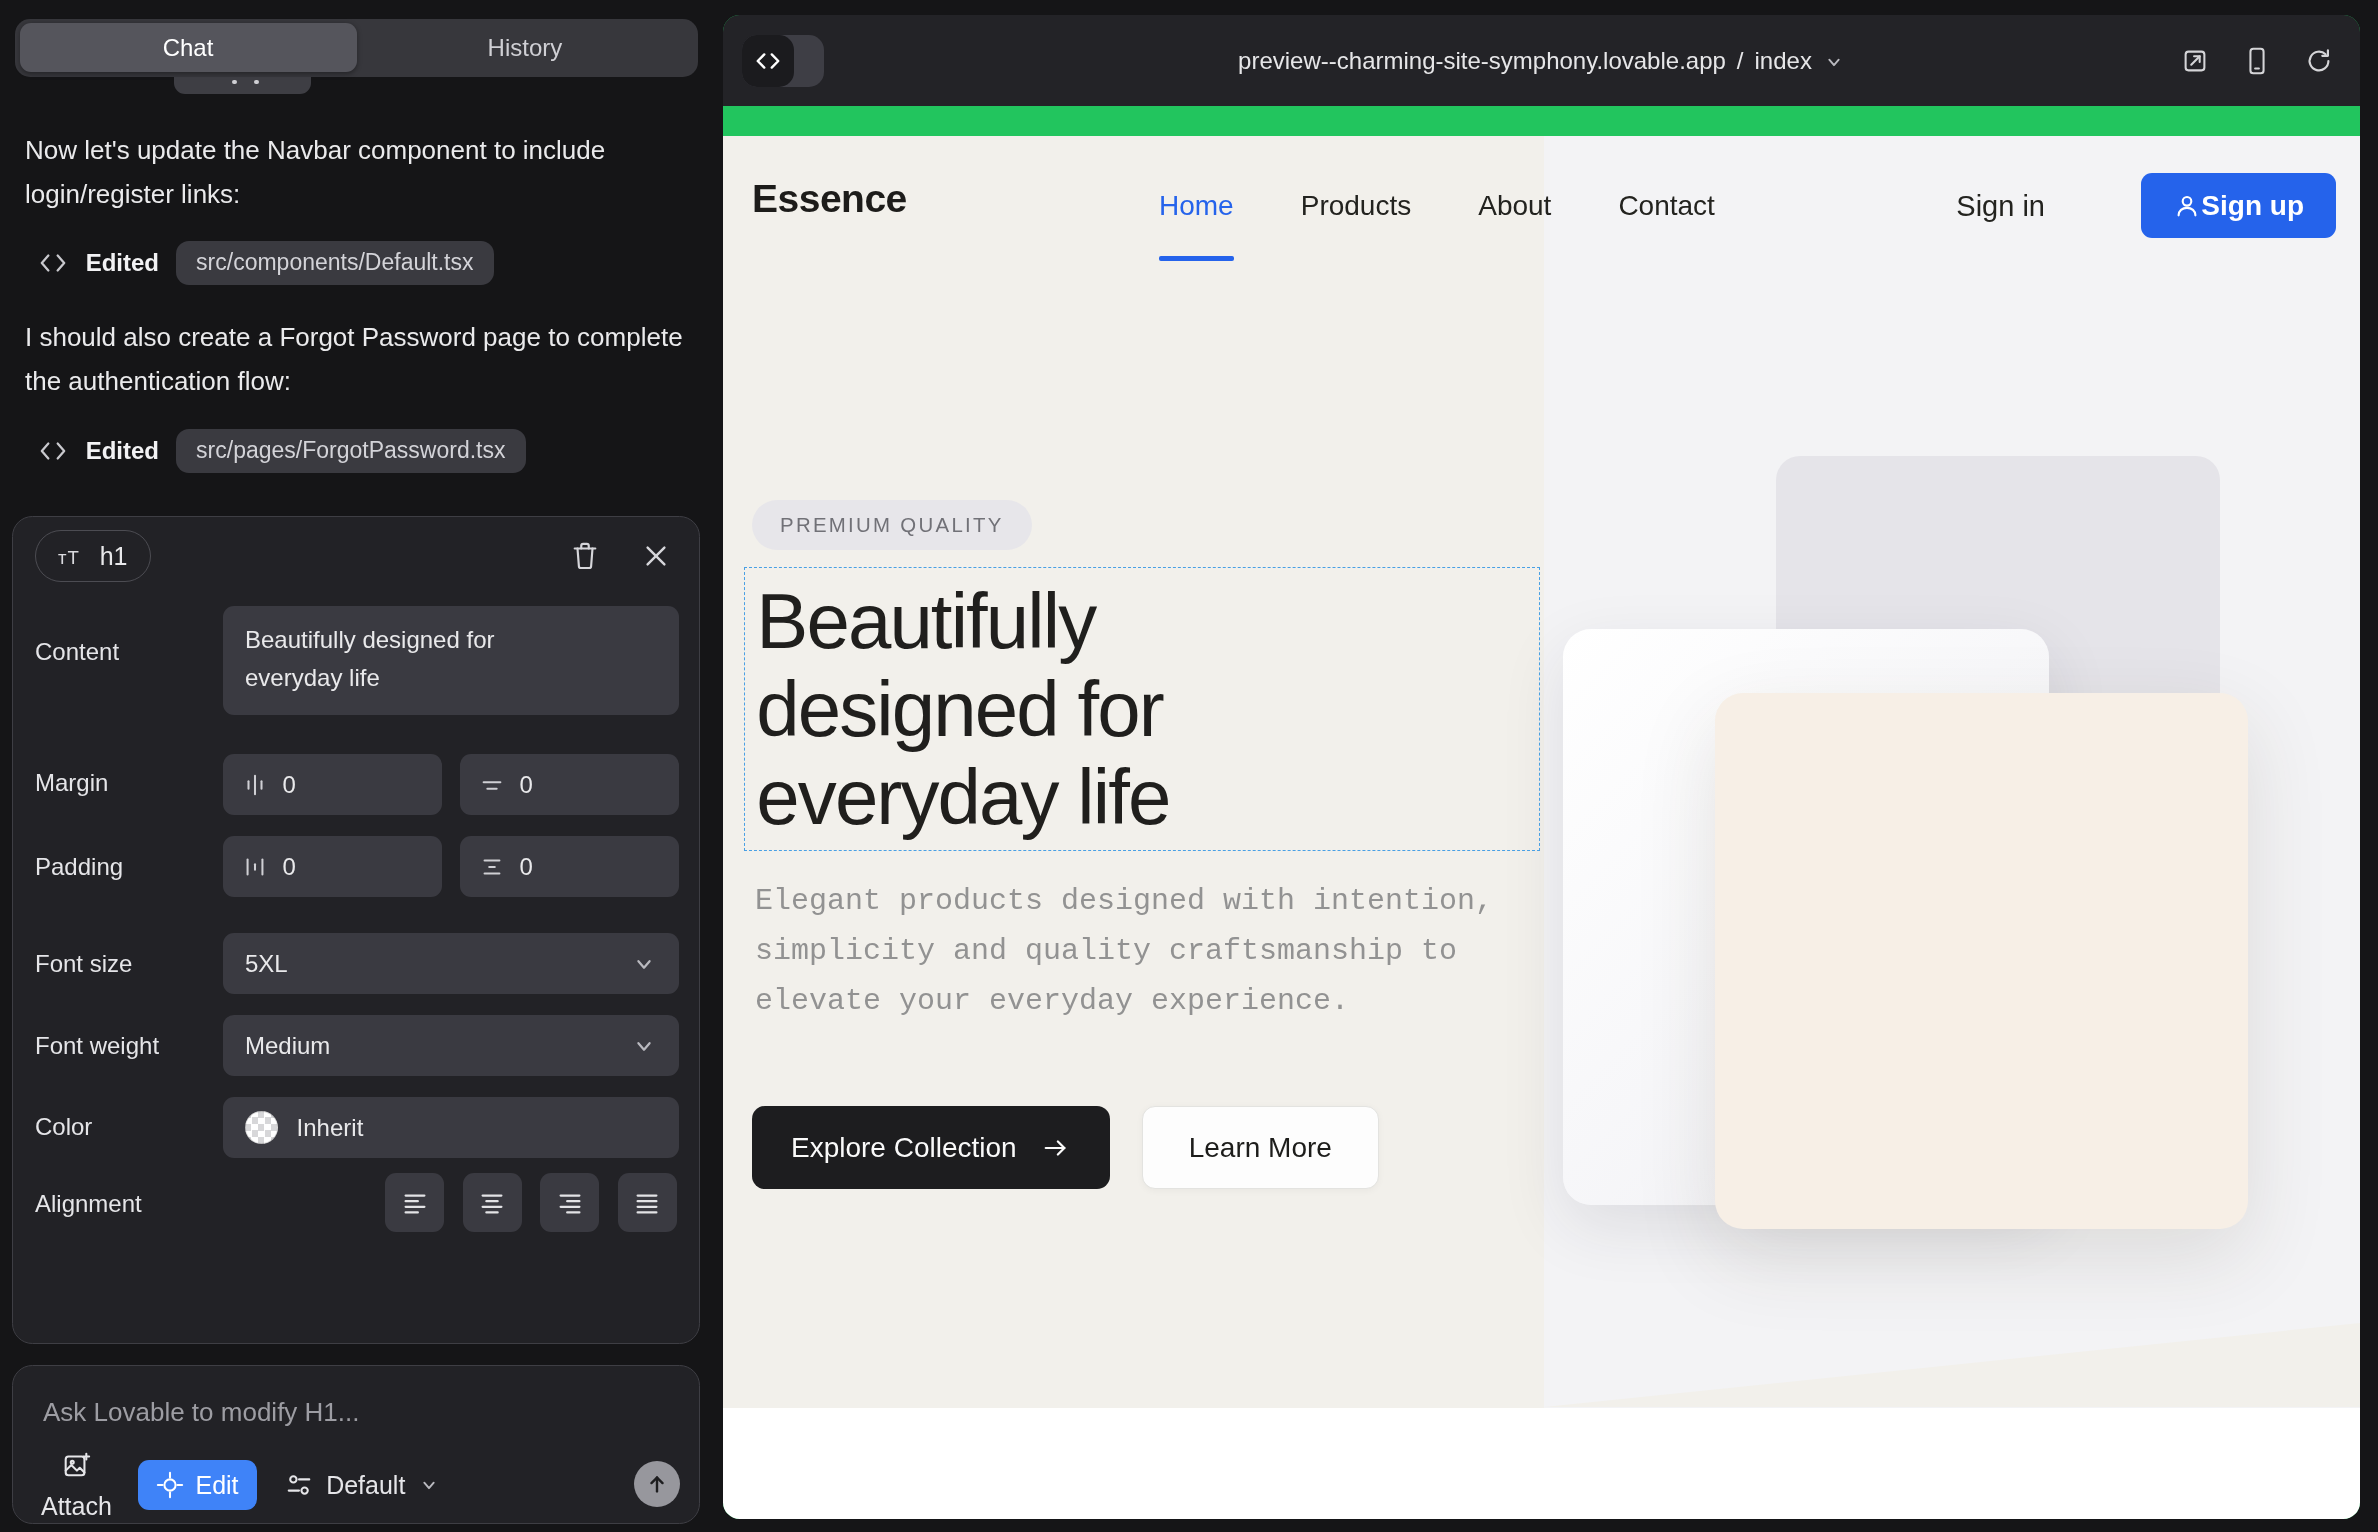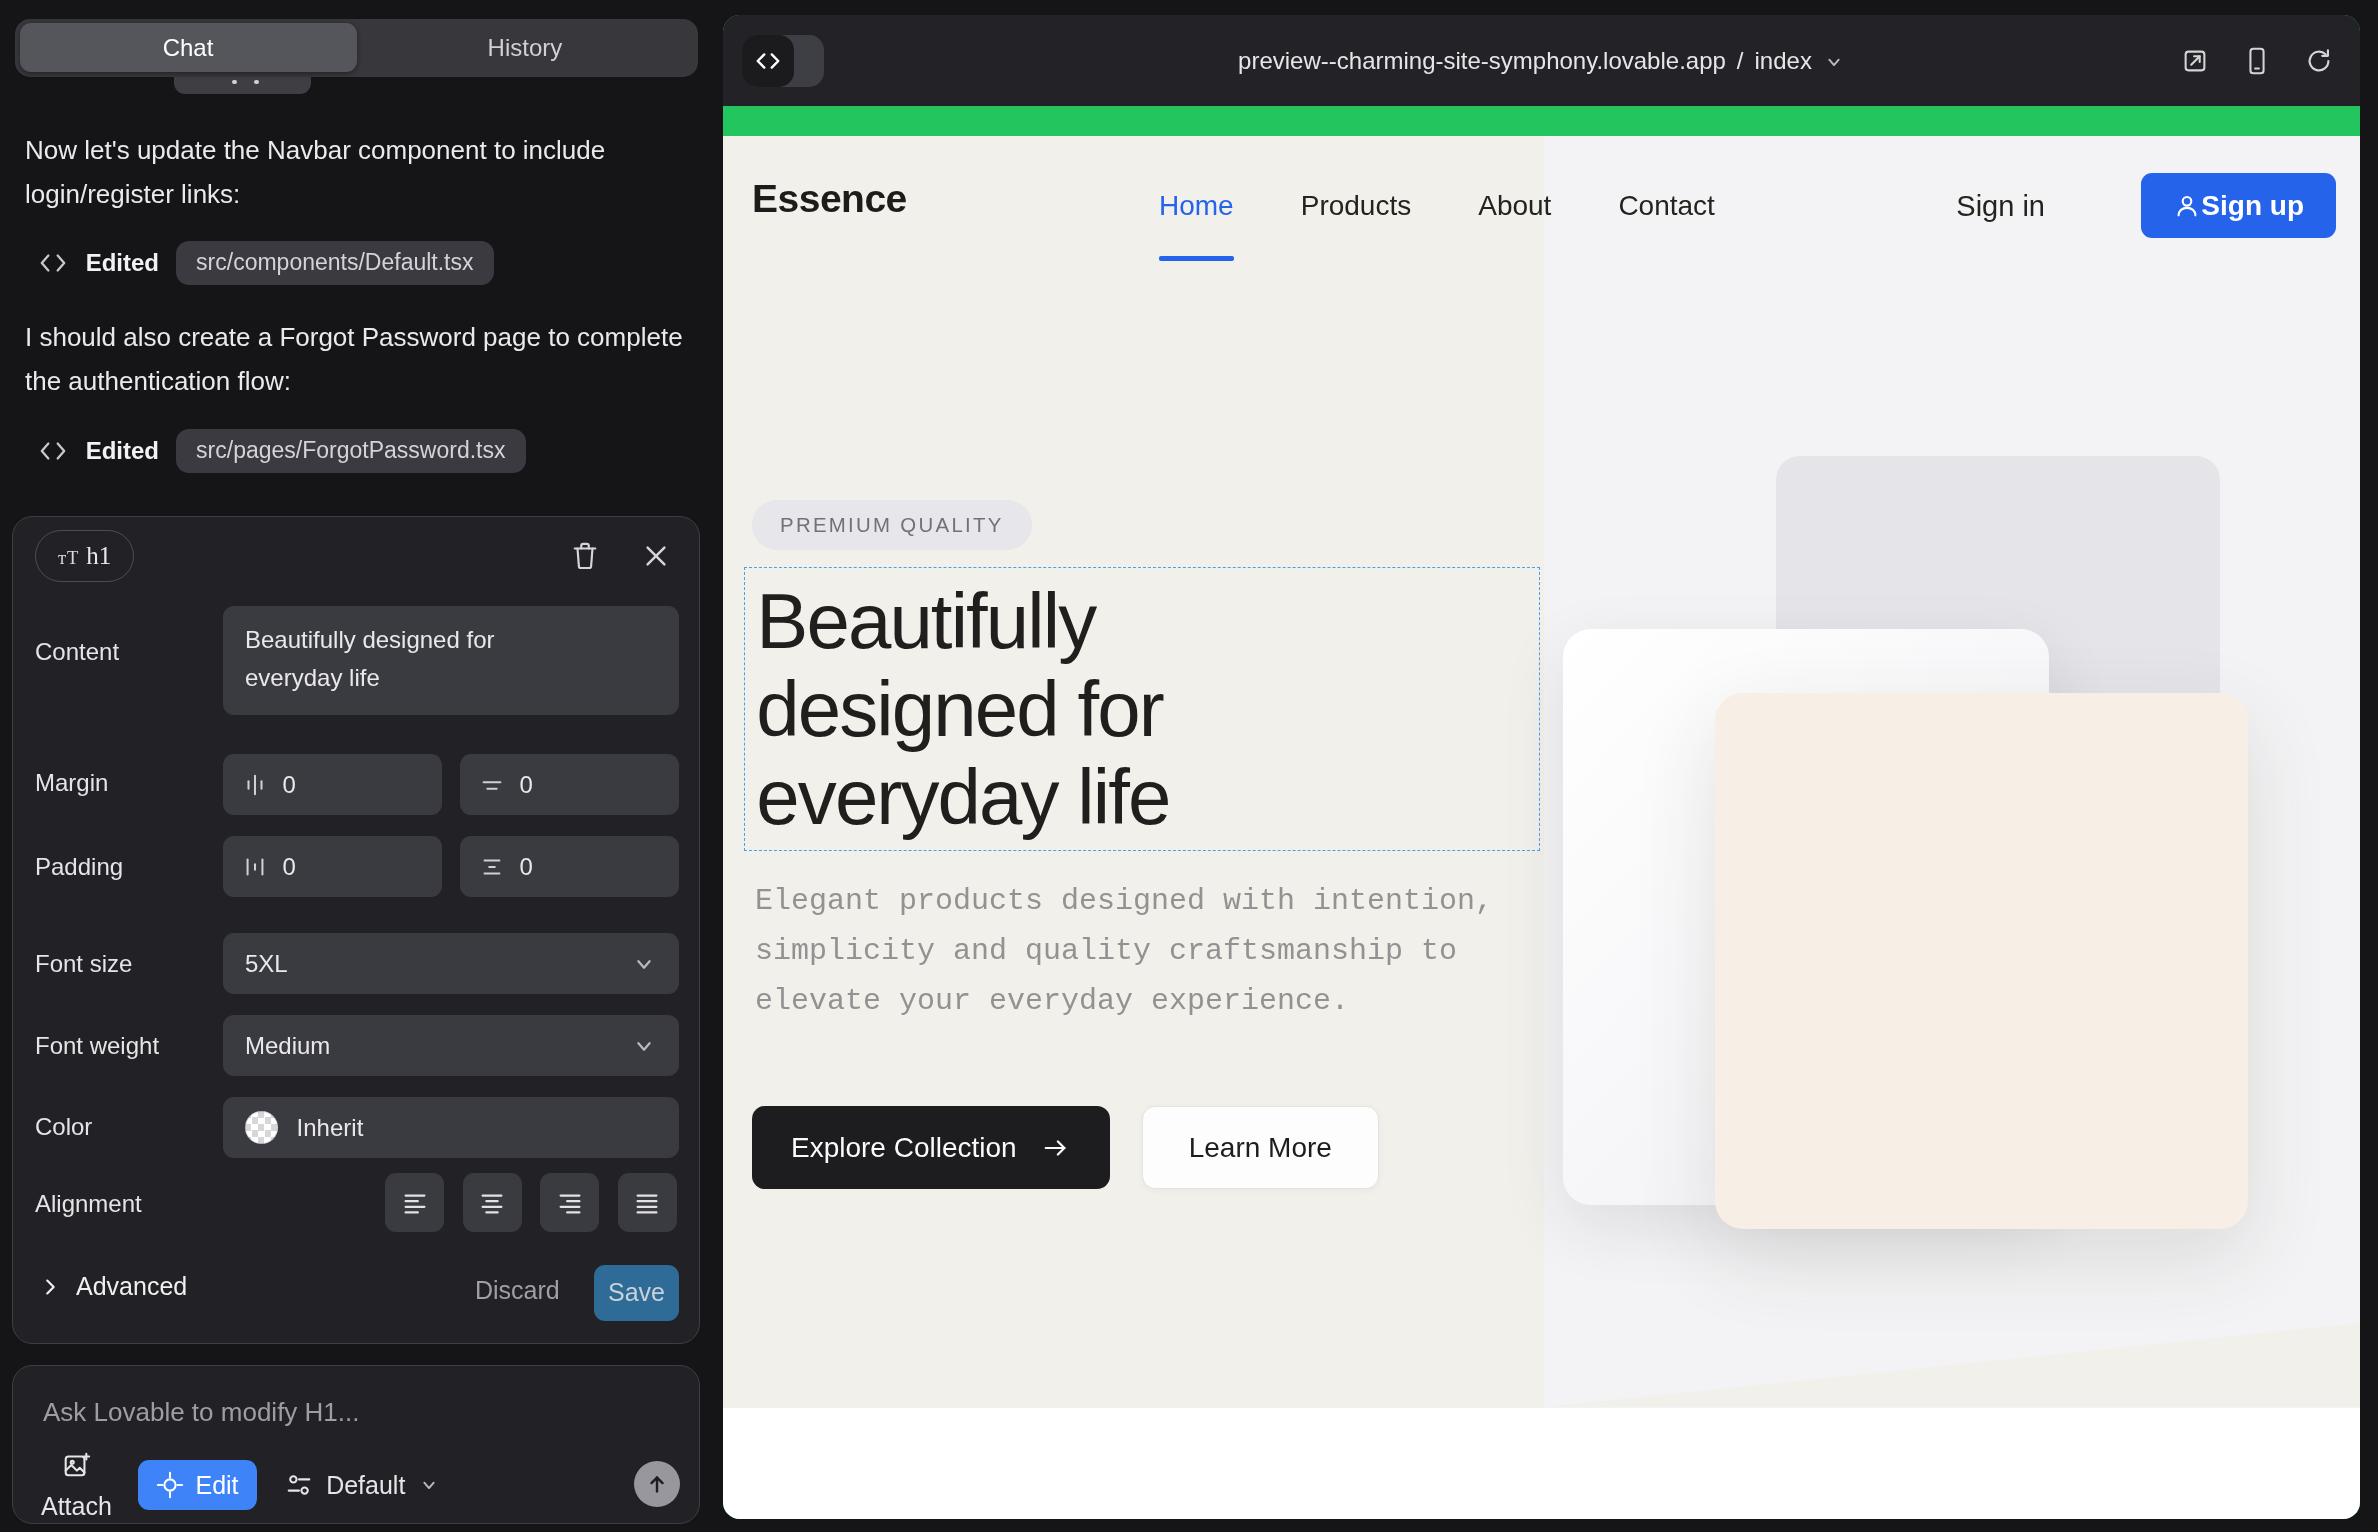--- a/index.html
+++ b/index.html
@@ -30,22 +30,22 @@
   .edited-1 { top:241px; }
   .edited-2 { top:429px; }
   .edited-row .code-ic { color:#c9c9ce; display:flex; }
   .edited-label { font-size:24px; font-weight:700; color:#f2f2f4; }
   .file-chip { background:#3a3a40; color:#d3d3d8; font-size:23px; padding:8.3px 20.4px; border-radius:13px; }
 
   
   .panel { position:absolute; left:12px; top:516px; width:688px; height:828px;
            background:#222226; border:0.9px solid #3e3e44; border-radius:20.4px; z-index:2; }
   .el-chip { position:absolute; left:22px; top:13px; height:52px; border:0.9px solid #4c4c52;
-             border-radius:26px; display:flex; align-items:center; gap:7px; padding:0 22px;
-             color:#e8e8ea;font-family:Liberation Serif, serif; }
+             border-radius:26px; display:flex; align-items:center; gap:20px; padding:0 22px;
+             color:#e8e8ea; }
   .el-chip .tT { font-size:24px; letter-spacing:0.9px; color:#dadade; }
   .el-chip .tT b { font-weight:500; font-size:18.6px; }
   .el-chip .tag { font-size:25px; }
   .icon-btn { position:absolute; top:16.7px; width:45px; height:45px; display:flex; align-items:center;
               justify-content:center; color:#d6d6da; cursor:pointer; border-radius:9.3px; }
   .trash-btn { left:549px; }
   .close-btn { left:620px; }
 
   .row-label { position:absolute; left:22px; font-size:24px; color:#e5e5e8; }
   .field { position:absolute; background:#3a3a41; border-radius:11px; color:#e9e9eb;
@@ -315,32 +315,20 @@
         <div class="align-btn">
           <svg width="30" height="30" viewBox="0 0 32 32" stroke="currentColor" stroke-width="2.4" stroke-linecap="round">
             <line x1="6" y1="8" x2="26" y2="8"></line>
               <line x1="6" y1="14" x2="26" y2="14"></line>
               <line x1="6" y1="20" x2="26" y2="20"></line>
               <line x1="6" y1="26" x2="26" y2="26"></line>
           </svg>
         </div>
       </div>
 
-      <div class="adv-row">
-        <div class="adv-left">
-          <span>
-            <svg width="22" height="22" viewBox="0 0 24 24" fill="none" stroke="currentColor" stroke-width="2.4" stroke-linecap="round" stroke-linejoin="round">
-              <polyline points="9 5 16 12 9 19"></polyline>
-            </svg>
-          </span>
-          <span>Advanced</span>
-        </div>
-        <div class="discard">Discard</div>
-        <div class="save">Save</div>
-      </div>
     </div>
 
     <div class="composer">
       <input type="text" placeholder="Ask Lovable to modify H1..." style="">
       <div class="comp-row">
         <div class="comp-item attach">
           <span>
             <svg width="30" height="30" viewBox="0 0 32 32" fill="none" stroke="currentColor" stroke-width="2.2" stroke-linecap="round" stroke-linejoin="round">
               <rect x="5" y="7" width="20" height="20" rx="3"></rect>
               <path d="M5 22l6-6 6 6 3-3 5 5"></path>

